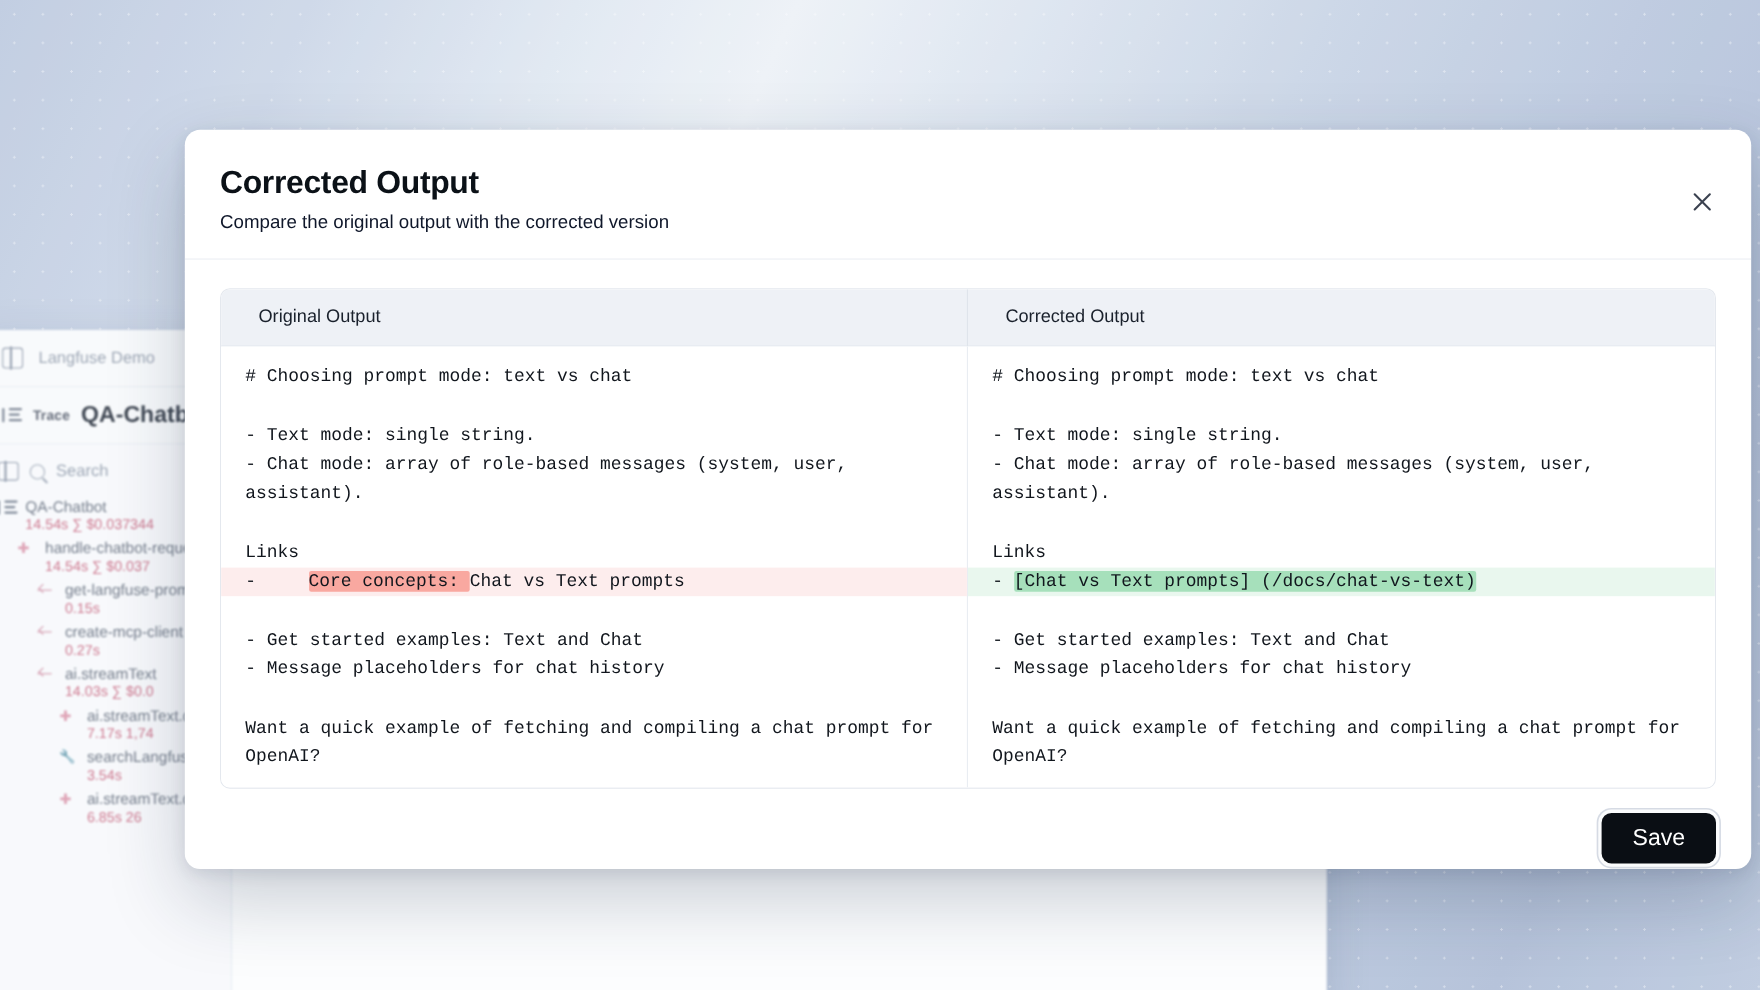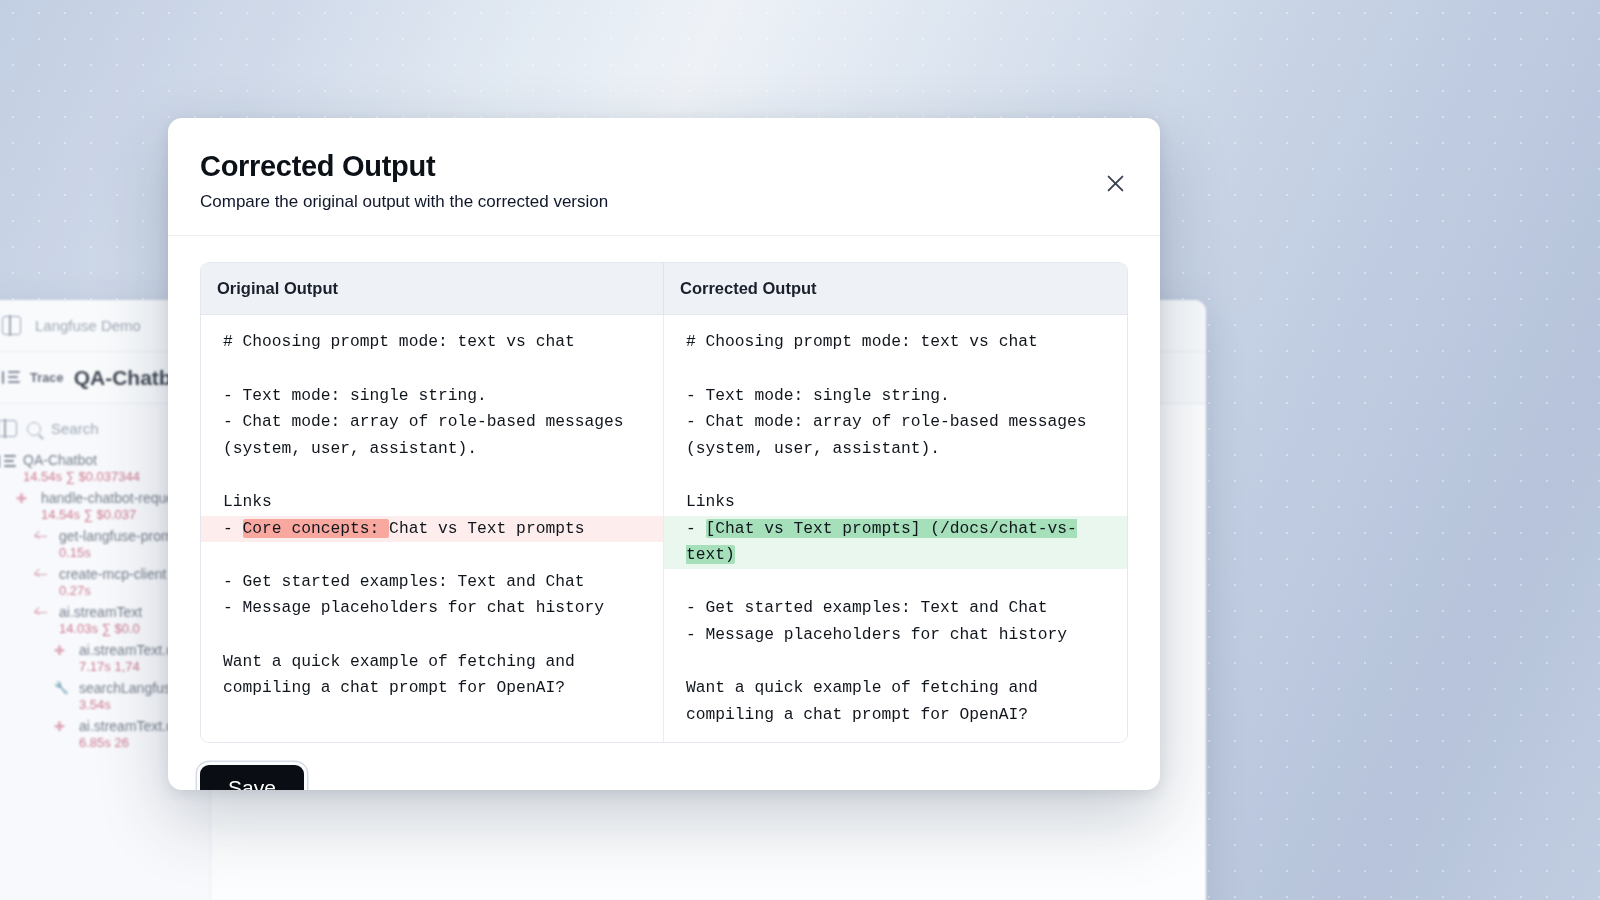--- a/index.html
+++ b/index.html
@@ -138,21 +138,21 @@
   .bg-code .dim { color: #b6bdc9; }
 
   
   #dialog-overlay {
     position: absolute; inset: 0;
     background: rgba(240,243,248,0.18);
   }
   #corrected-output-dialog {
     position: absolute;
     left: 168px; top: 118px;
-    width: 992px; height: 672px;
+    width: 1424px; height: 672px;
     background: #ffffff;
     border-radius: 14px;
     box-shadow: 0 28px 70px rgba(25,40,70,.22), 0 4px 14px rgba(25,40,70,.10);
     display: flex; flex-direction: column;
     overflow: hidden;
   }
 
   .dlg-header {
     padding: 32px 36px 22px 32px;
     border-bottom: 1px solid #ebeef3;
@@ -182,23 +182,23 @@
     border-radius: 9px;
     overflow: hidden;
     border-collapse: separate;
     border-spacing: 0;
     table-layout: fixed;
   }
   #diff-table thead th {
     background: #eef1f6;
     text-align: left;
     font-size: 16.5px;
-    font-weight: 700;
+    font-weight: 400;
     color: #1a212c;
-    padding: 16px 16px;
+    padding: 16px 34px;
     border-bottom: 1px solid #e4e8ee;
   }
   #diff-table thead th.col-left { border-right: 1px solid #dfe4eb; }
   #diff-table td {
     vertical-align: top;
     padding: 0;
     background: #fff;
   }
   #diff-table td.col-left { border-right: 1px solid #e9edf2; }
 
@@ -208,26 +208,26 @@
     line-height: 26.6px;
     color: #11161d;
     white-space: pre-wrap;
     word-break: break-word;
     padding: 14px 0 14px 0;
   }
   .cline { padding: 0 22px; min-height: 26.6px; }
   .cline.blank { height: 26.6px; }
   .cline.del { background: #fdeded; }
   .cline.ins { background: #e9f7ee; }
-  .mark-del { background: #f9a8a0; border-radius: 2px; }
+  .mark-del { background: #f9a8a0; border-radius: 2px; margin-left: 38px; }
   .mark-ins { background: #a6e0bb; border-radius: 2px; text-align: right; }
 
   .dlg-footer {
     padding: 22px 32px 28px 32px;
-    display: flex; justify-content: flex-start;
+    display: flex; justify-content: flex-end;
   }
   #save-button {
     background: #0a0e14;
     color: #ffffff;
     border: none;
     border-radius: 9px;
     font-size: 21px;
     font-family: "Liberation Sans", sans-serif;
     padding: 11px 28px;
     cursor: pointer;

